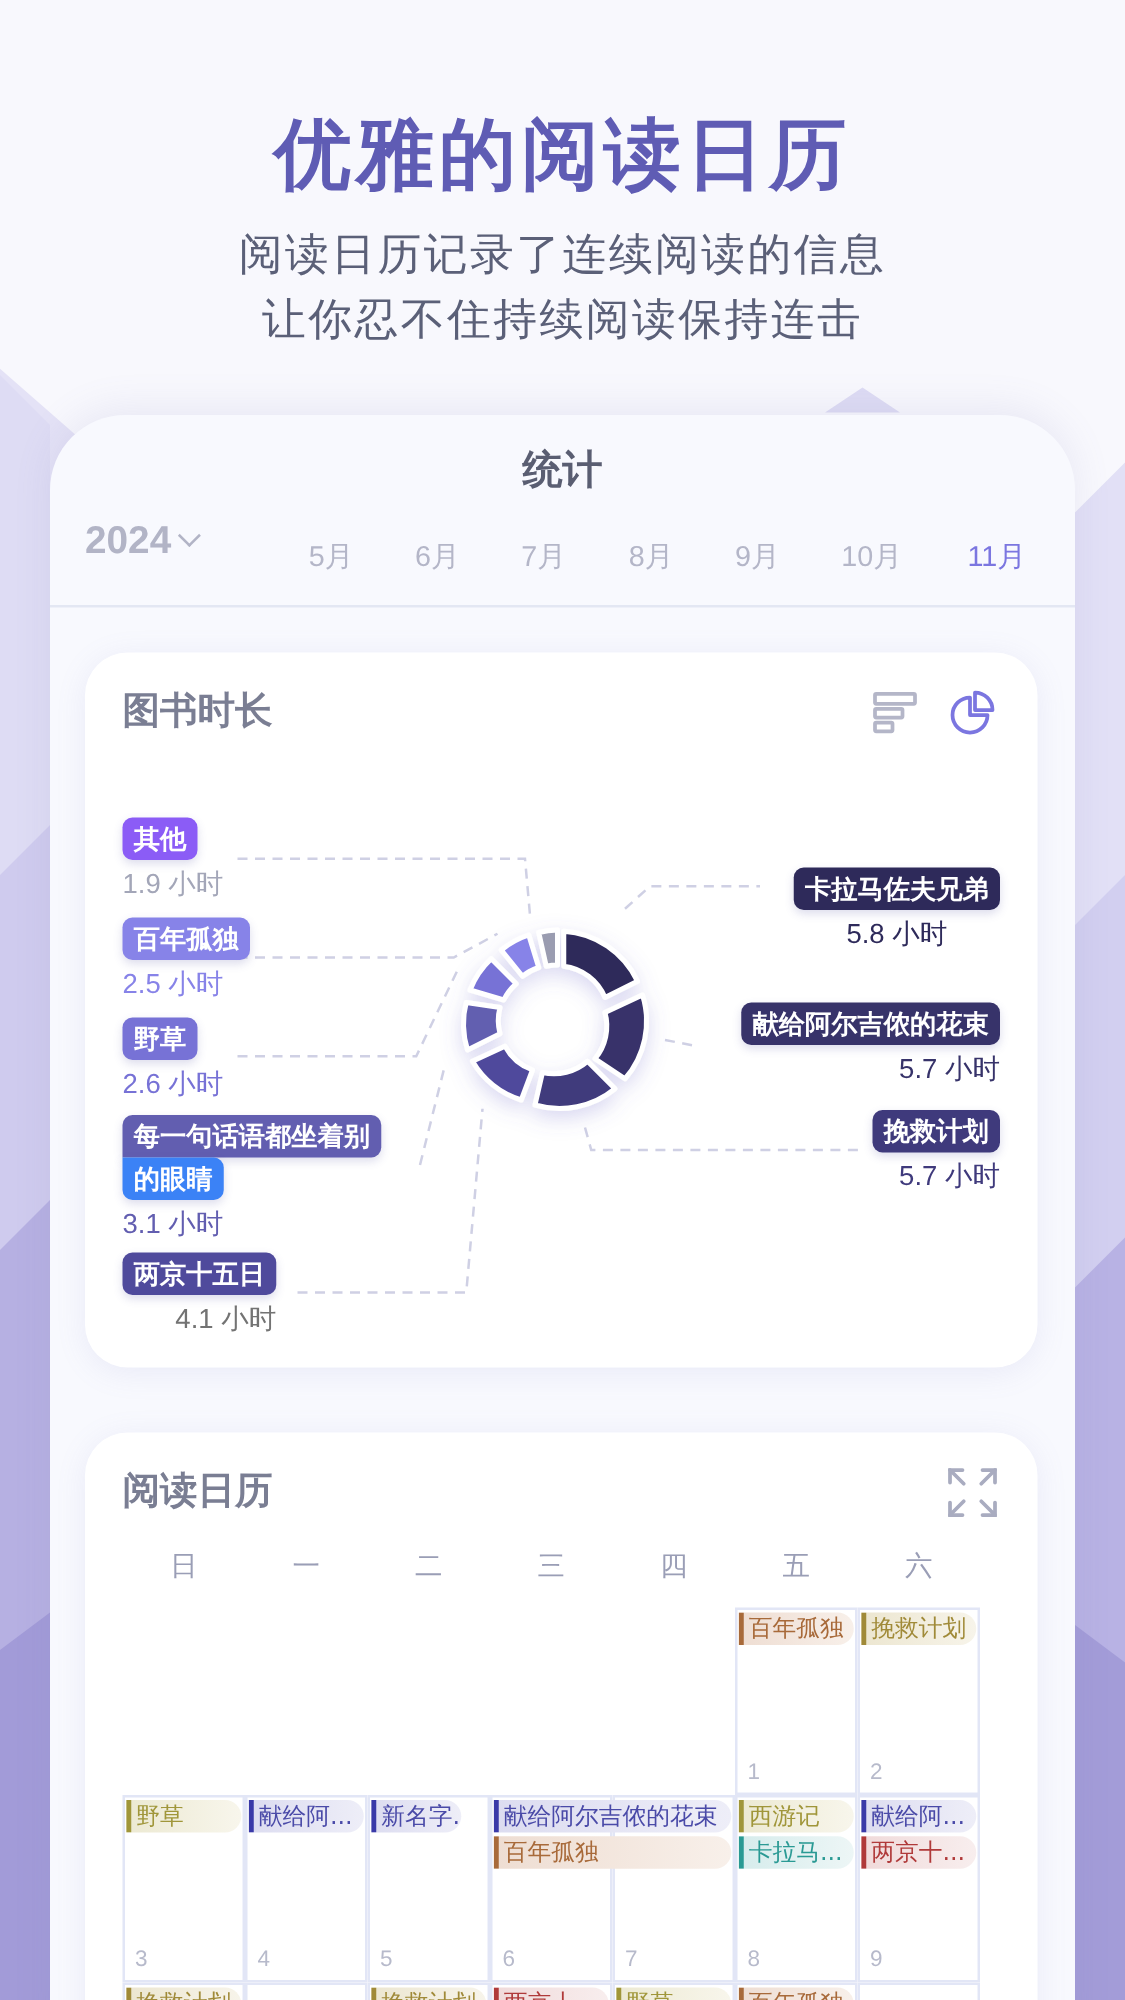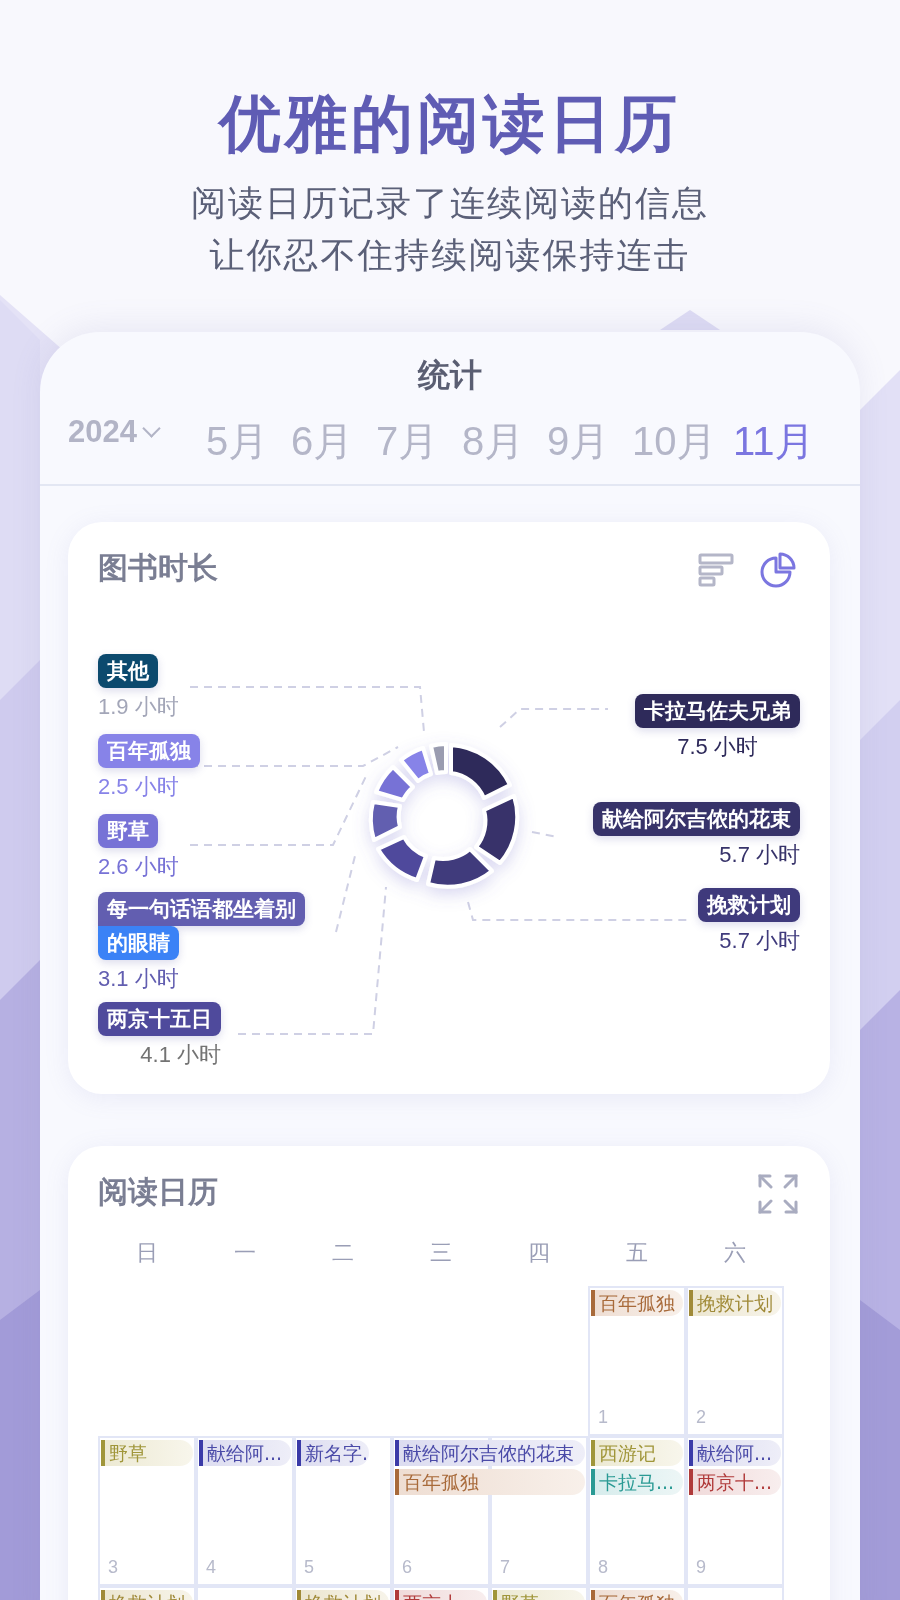--- a/index.html
+++ b/index.html
@@ -36,22 +36,22 @@
     position: absolute; top: 22px; left: 0; width: 100%; text-align: center;
     font-size: 32px; font-weight: bold; color: #5a5e72;
   }
   .month-row { position: absolute; top: 82px; left: 28px; right: 28px; height: 40px; }
   .year-select {
     position: absolute; left: 0; top: 0; font-family: "Liberation Sans", sans-serif;
     font-size: 31px; font-weight: bold; color: #b2b4c6; display: flex; align-items: center; gap: 8px;
   }
   .chev { width: 13px; height: 13px; border-right: 2px solid #b2b4c6; border-bottom: 2px solid #b2b4c6; transform: rotate(45deg); margin-top: -8px; }
   .month {
-    position: absolute; top: 0; font-family: "Liberation Sans", sans-serif;
-    font-size: 40px; color: #b4b6c8;
+    position: absolute; top: 16px; font-family: "Liberation Sans", sans-serif;
+    font-size: 23px; color: #b4b6c8; margin-left: 41px;
   }
   .month.active { color: #7b76e0; }
 
   .card {
     position: absolute; left: 28px; width: 762px; background: #ffffff; border-radius: 34px;
     box-shadow: 0 4px 24px rgba(130,130,200,0.12);
   }
   .card.books { top: 190px; height: 572px; padding-left: 22px; }
   .card.cal { top: 814px; height: 600px; }
   .card-title {
@@ -173,21 +173,21 @@
         <path d="M424,349 A70,70 0 0,1 360,362 L366,336 A41,41 0 0,0 402,327 Z" fill="#3f3a7c"></path>
         <path d="M349,358 A70,70 0 0,1 310,327 L336,315 A41,41 0 0,0 358,334 Z" fill="#4f4a9c"></path>
         <path d="M306,318 A70,70 0 0,1 305,280 L332,284 A41,41 0 0,0 332,305 Z" fill="#625eb0"></path>
         <path d="M308,270 A70,70 0 0,1 325,245 L345,265 A41,41 0 0,0 335,278 Z" fill="#7772d6"></path>
         <path d="M333,238 A70,70 0 0,1 355,226 L363,252 A41,41 0 0,0 350,259 Z" fill="#8783e8"></path>
         <path d="M363,224 A70,70 0 0,1 378,222 L378,250 A41,41 0 0,0 369,251 Z" fill="#9a9cb0"></path>
       </g>
     </svg>
 
     <div class="legend" style="left:30px; top:132px;">
-      <span class="tag" style="background:#0c4a6e">其他</span>
+      <span class="tag" style="background:#8b5cf6">其他</span>
       <div class="val" style="color:#a3a6b8">1.9 小时</div>
     </div>
     <div class="legend" style="left:30px; top:212px;">
       <span class="tag" style="background:#8783e8">百年孤独</span>
       <div class="val" style="color:#8783e8">2.5 小时</div>
     </div>
     <div class="legend" style="left:30px; top:292px;">
       <span class="tag" style="background:#7772d6">野草</span>
       <div class="val" style="color:#7772d6">2.6 小时</div>
     </div>
@@ -196,21 +196,21 @@
       <span class="tag multi" style="background:#3b82f6; border-radius:0 8px 8px 8px;">的眼睛</span>
       <div class="val" style="color:#625eb0">3.1 小时</div>
     </div>
     <div class="legend" style="left:30px; top:480px;text-align:right;">
       <span class="tag" style="background:#4f4a9c">两京十五日</span>
       <div class="val" style="color:#737373">4.1 小时</div>
     </div>
 
     <div class="legend right" style="right:30px; top:172px;text-align:center;">
       <span class="tag" style="background:#2e2a5a">卡拉马佐夫兄弟</span>
-      <div class="val" style="color:#2e2a5a">7.5 小时</div>
+      <div class="val" style="color:#2e2a5a">5.8 小时</div>
     </div>
     <div class="legend right" style="right:30px; top:280px;">
       <span class="tag" style="background:#37336a">献给阿尔吉侬的花束</span>
       <div class="val" style="color:#37336a">5.7 小时</div>
     </div>
     <div class="legend right" style="right:30px; top:366px;">
       <span class="tag" style="background:#3f3a7c">挽救计划</span>
       <div class="val" style="color:#3f3a7c">5.7 小时</div>
     </div>
   </div>

